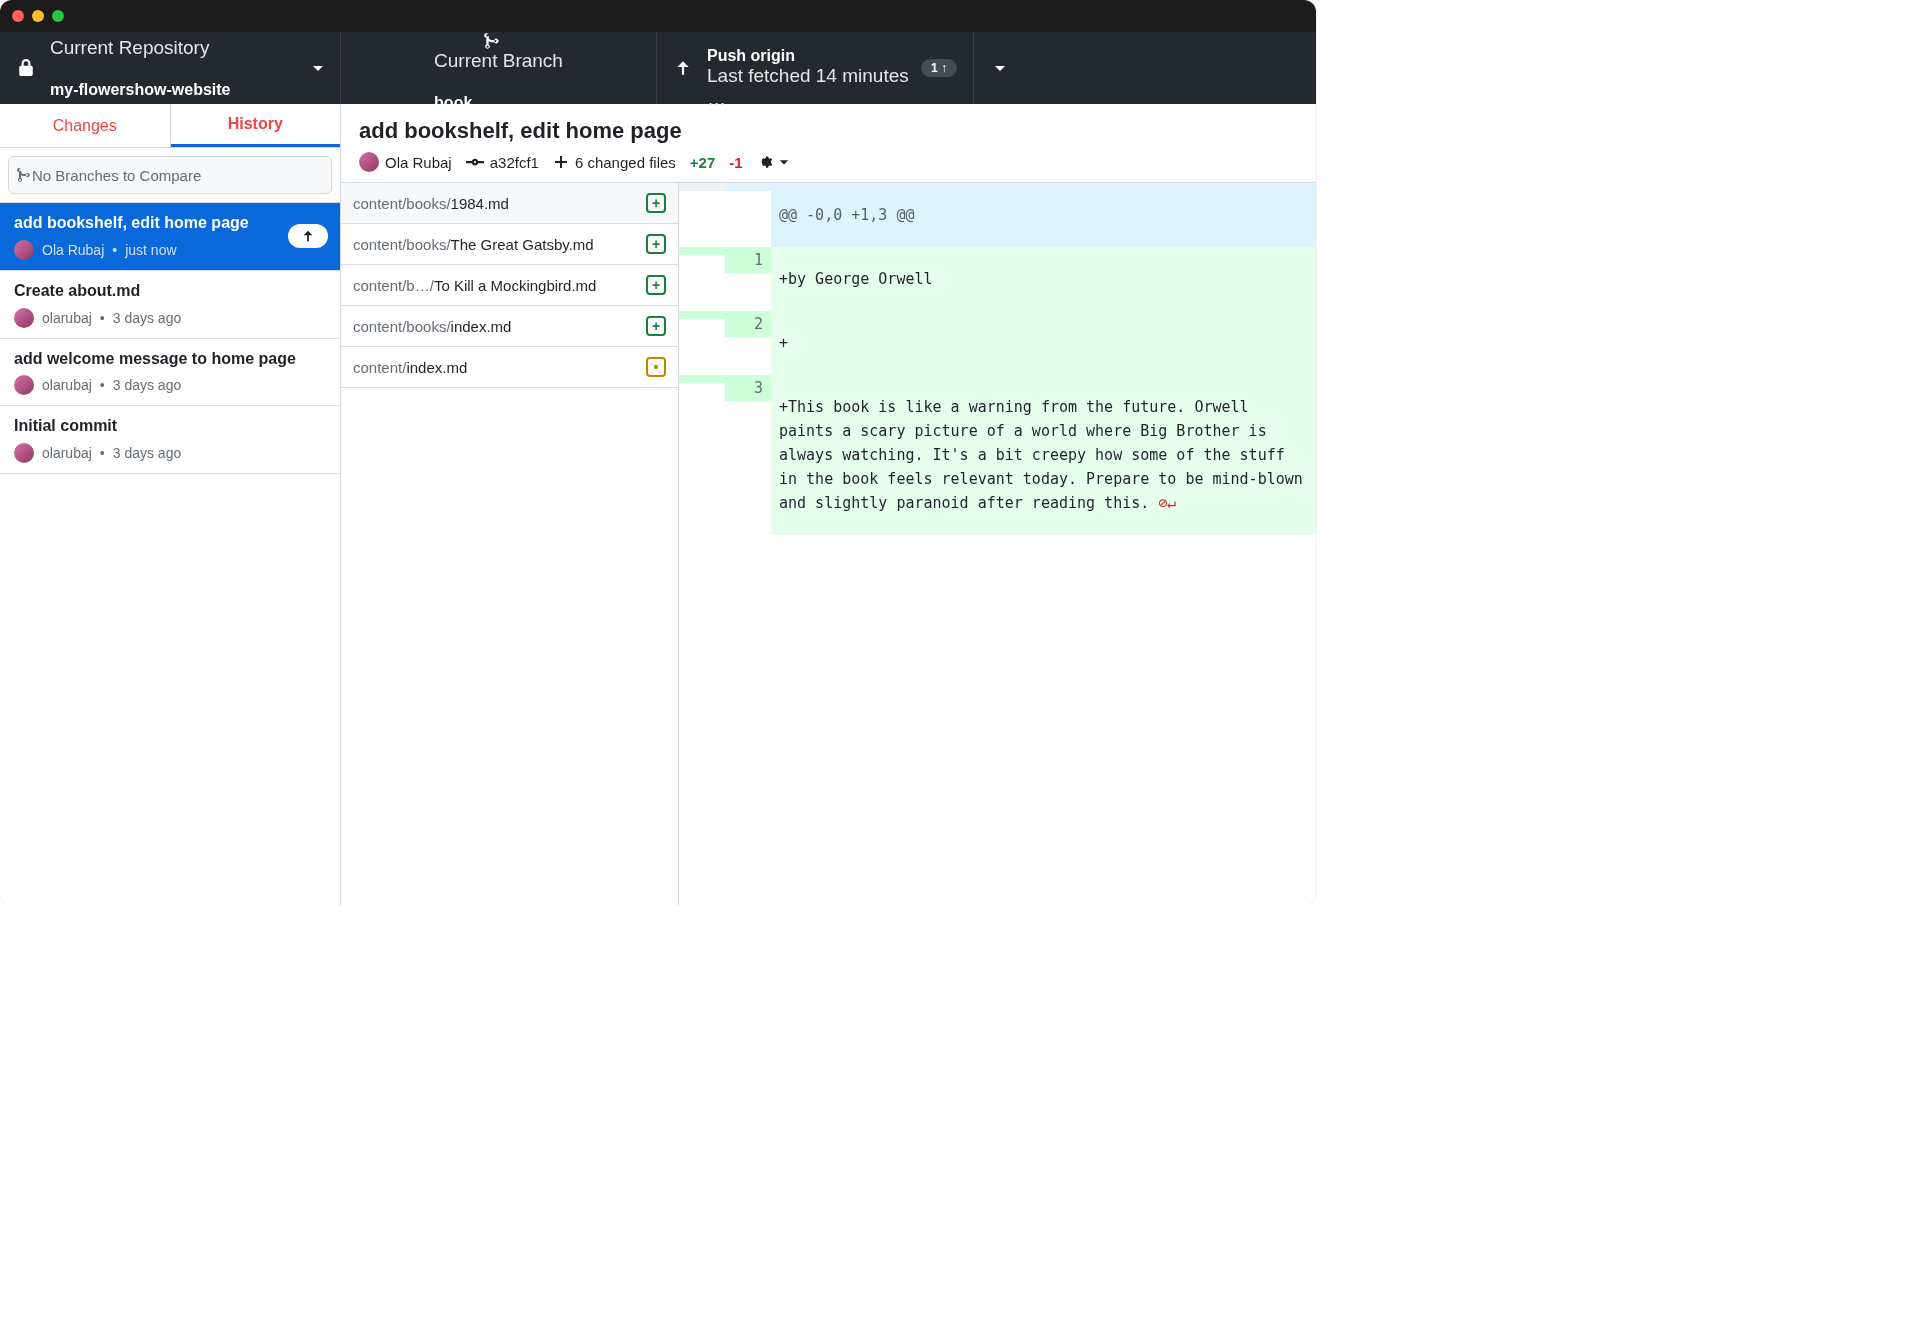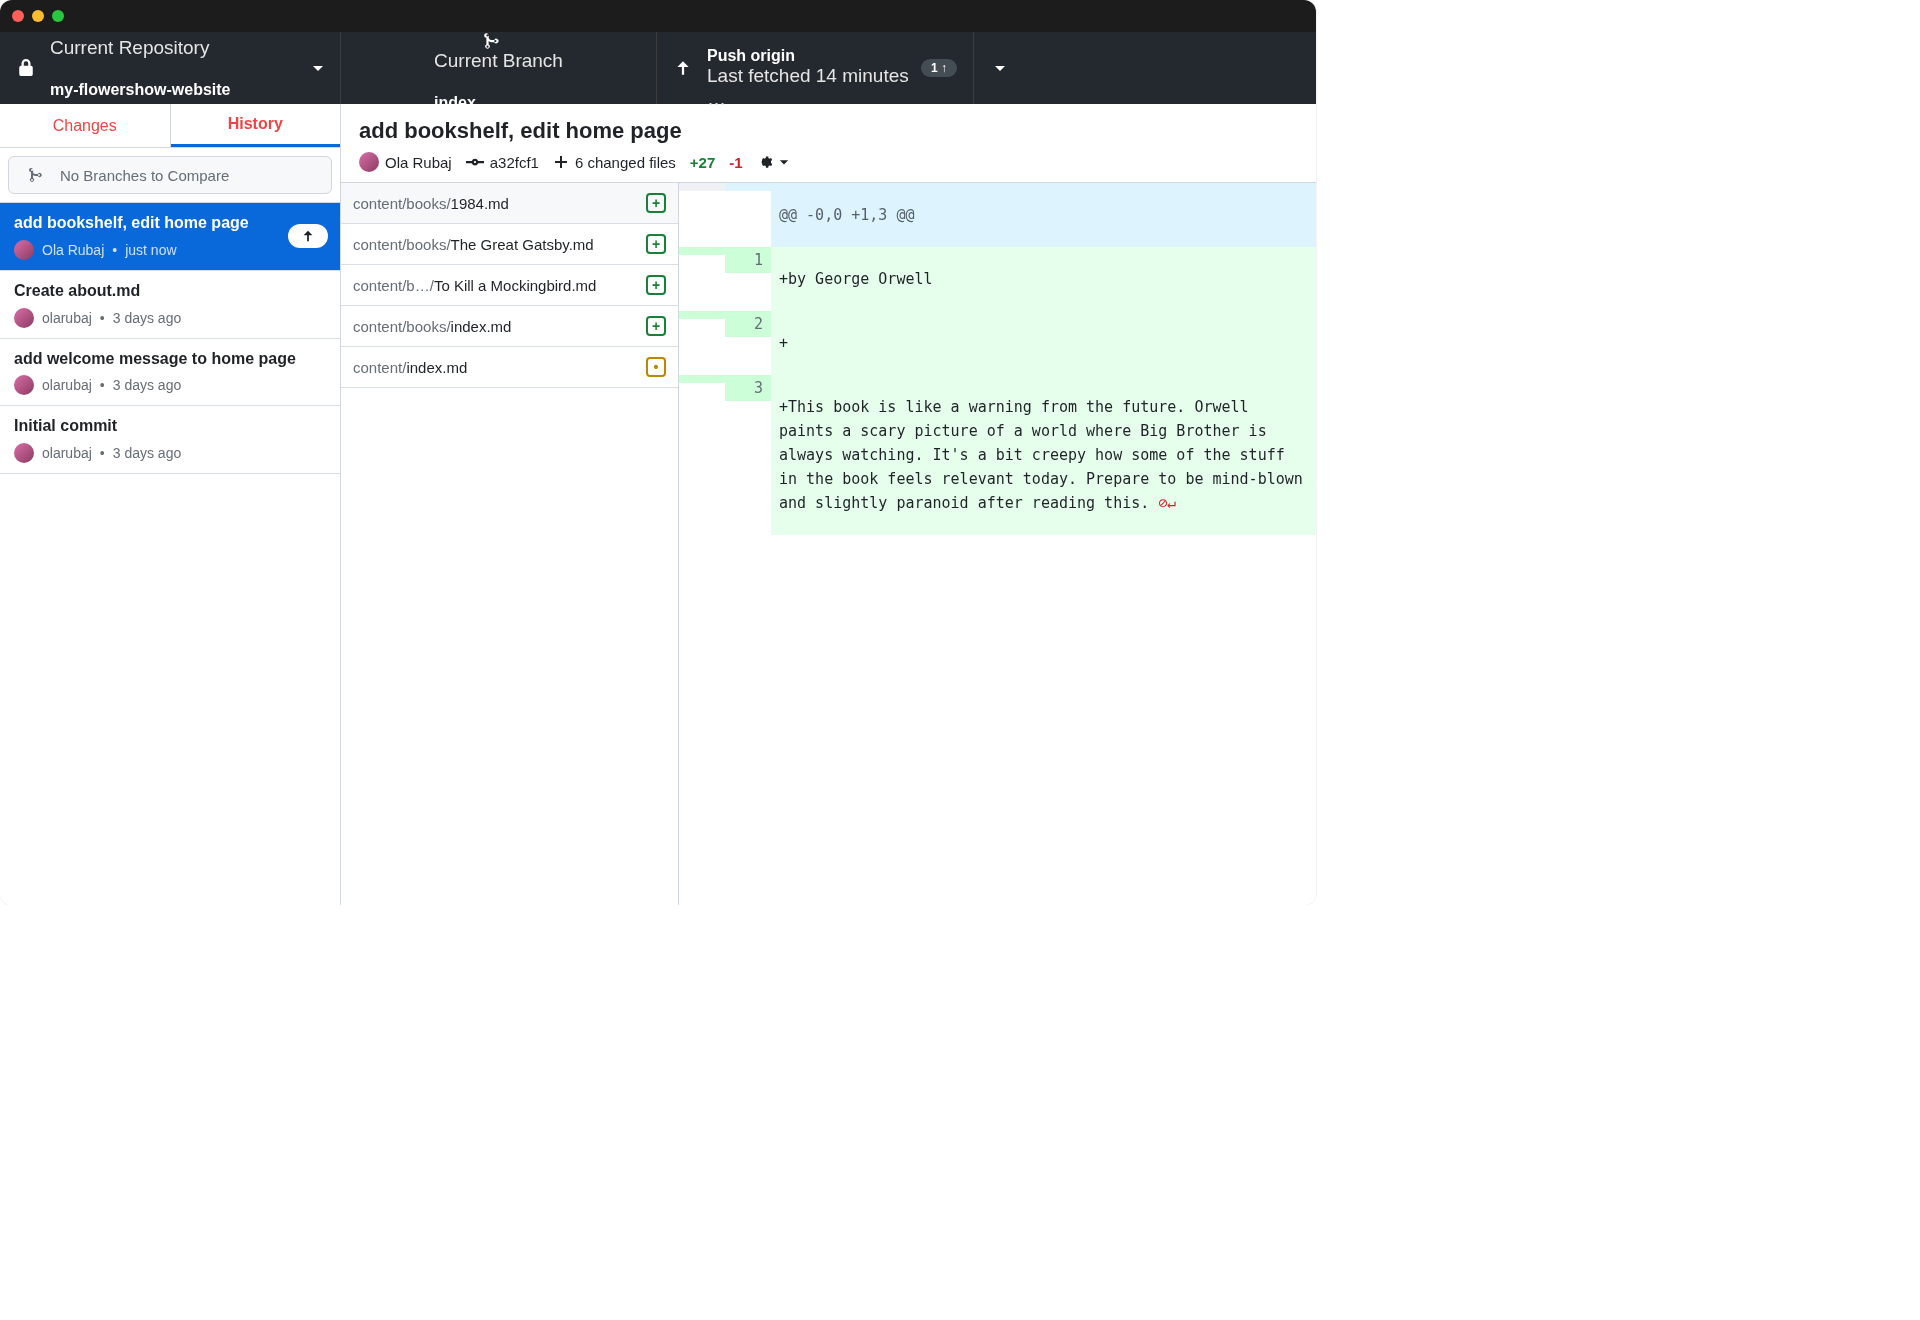--- a/index.html
+++ b/index.html
@@ -80,21 +80,21 @@
     font-size: 16px; font-weight: 400; color: #ef4444; cursor: default;
     border-right: 1px solid #d0d7de;
   }
   .tab:last-child { border-right: none; }
   .tab.active { font-weight: 600; border-bottom: 3px solid #0969da; }
 
   
   .compare-row { padding: 8px; border-bottom: 1px solid #d0d7de; }
   .compare-select {
     border: 1px solid #d0d7de; border-radius: 6px; height: 38px;
-    display:flex; align-items:center; padding: 0 19px; gap: 16px;
+    display:flex; align-items:center; padding: 0 7px; gap: 0;
     background: #f6f8fa; color: #656d76; font-size: 15px;
   }
 
   
   .commit-list { flex:1; overflow:auto; }
   .commit-item { padding: 10px 14px; border-bottom: 1px solid #d8dee4; position: relative;}
   .commit-item.selected { background: #0969da; color: #fff; }
   .commit-item.selected .commit-meta { color: #cde0f7; }
   .commit-title { font-size: 16px; font-weight: 600; line-height: 1.3; }
   .commit-meta { display:flex; align-items:center; gap: 8px; margin-top: 6px; font-size: 14px; color:#656d76;}
@@ -178,21 +178,21 @@
     </div>
 
     <div class="toolbar-section branch">
       <span class="toolbar-icon">
         <svg width="18" height="18" viewBox="0 0 16 16">
             <path d="M5 3a2 2 0 1 0-2 2v6a2 2 0 1 0 2 0V8c.6.6 1.4 1 2.3 1H10a2 2 0 1 0 0-2H7.3C6 7 5 6 5 4.7V5a2 2 0 0 0 0-2zM4 2a1 1 0 1 1 0 2 1 1 0 0 1 0-2zm0 10a1 1 0 1 1 0 2 1 1 0 0 1 0-2zm7-5a1 1 0 1 1 0 2 1 1 0 0 1 0-2z"></path>
           </svg>
       </span>
       <div class="toolbar-labels">
         <span class="toolbar-label-small">Current Branch</span>
-        <span class="toolbar-label-big">index</span>
+        <span class="toolbar-label-big">book</span>
       </div>
       <span class="toolbar-chevron">
         <svg width="12" height="12" viewBox="0 0 12 12">
             <path d="M1 4l5 5 5-5z"></path>
           </svg>
       </span>
     </div>
 
     <div class="toolbar-section push">
       <span class="toolbar-icon">

